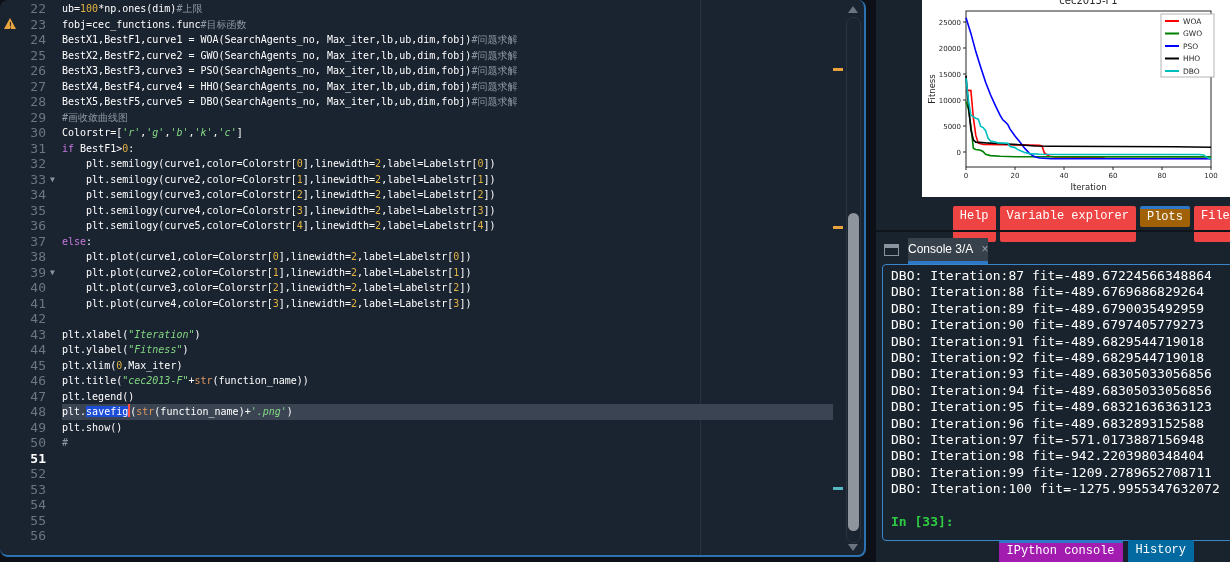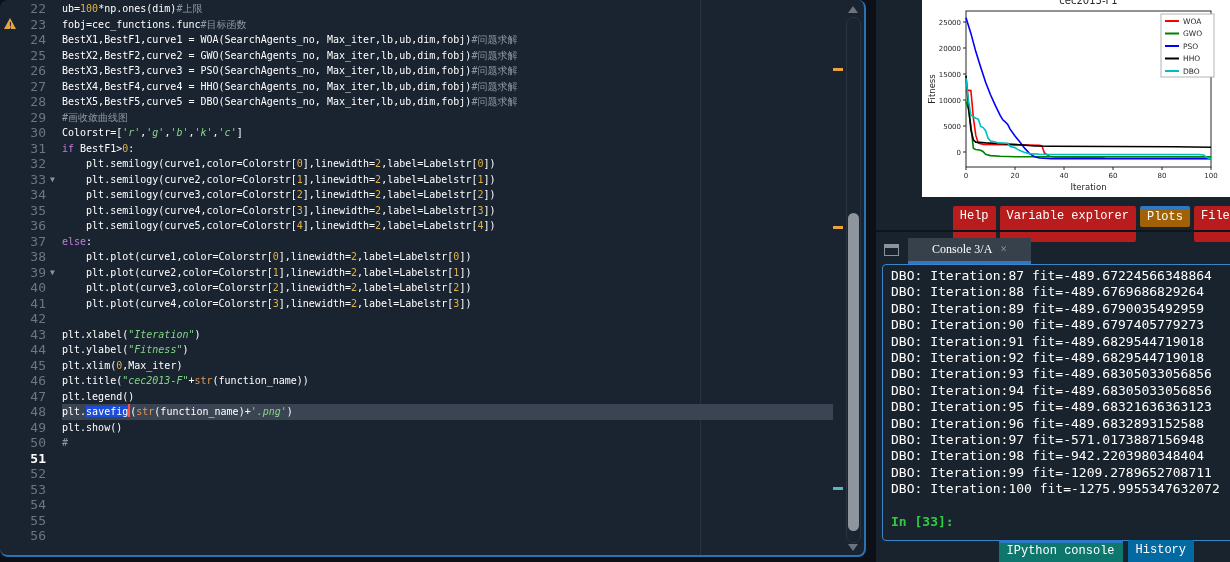--- a/index.html
+++ b/index.html
@@ -31,38 +31,38 @@
   .sb-track{position:absolute;left:1px;top:17px;width:13px;height:524px;border:1px solid #2a3441;border-radius:7px;}
   .sb-thumb{position:absolute;left:3px;top:213px;width:11px;height:318px;background:#8f959d;border-radius:6px;}
   .sb-arrow{position:absolute;left:3px;width:0;height:0;border-left:5px solid transparent;border-right:5px solid transparent;}
   .sb-up{top:6px;border-bottom:7px solid #6a7480;}
   .sb-down{top:544px;border-top:7px solid #6a7480;}
   
   .right-col{position:absolute;left:876px;top:0;width:354px;height:562px;background:#19232d;}
   .figure-clip{position:absolute;left:46px;top:0;width:316px;height:197px;background:#ffffff;overflow:hidden;}
   .figure-clip svg{position:absolute;left:0;top:-13px;}
   .panel-tabs{position:absolute;top:206px;right:-14px;display:flex;gap:4px;}
-  .ptab{height:36px;line-height:21px;padding:0 7px;background:#b91c1c;color:#fff;font-size:12px;
+  .ptab{height:36px;line-height:21px;padding:0 7px;background:#ef4444;color:#fff;font-size:12px;
         font-family:"Liberation Mono",monospace;border-radius:2px;white-space:nowrap;}
   .ptab.sel{background:#a16207;border-top:3px solid #2d79c7;height:18px;line-height:17px;}
   
   .console-sec{position:absolute;left:0;top:230px;width:354px;height:332px;border-top:2px solid #10151c;}
   .browse-ico{position:absolute;left:8px;top:12px;width:13px;height:10px;border:1px solid #8a93a0;}
   .browse-ico:after{content:"";position:absolute;left:0;top:0;width:13px;height:3px;background:#8a93a0;}
-  .con-tab{position:absolute;left:32px;top:6px;height:23px;line-height:23px;padding:0 24px;background:#37414b;
-           color:#fff;font-size:12px;font-family:Liberation Serif, serif;border-bottom:3px solid #2d79c7;}
+  .con-tab{position:absolute;left:32px;top:6px;height:23px;line-height:23px;padding:0 0;background:#37414b;
+           color:#fff;font-size:12px;font-family:Liberation Sans, sans-serif;border-bottom:3px solid #2d79c7;}
   .con-close{color:#97a0ab;margin-left:8px;font-size:12px;}
   .con-body{position:absolute;left:6px;top:32px;right:-6px;height:272px;border:1px solid #3a85c9;
             border-radius:4px;background:#19232d;overflow:hidden;padding:3px 0 0 8px;}
   .con-line{height:16.4px;line-height:16.4px;font-size:13px;color:#ffffff;white-space:pre;}
   .con-prompt{height:16.4px;line-height:16.4px;font-size:13px;color:#2ecc40;font-weight:bold;white-space:pre;}
   .bottom-tabs{position:absolute;right:36px;top:308px;display:flex;gap:5px;}
   .btab{height:22px;line-height:20px;padding:0 8px;background:#0369a1;color:#fff;font-size:12px;
         font-family:"Liberation Mono",monospace;border-radius:2px 2px 0 0;white-space:nowrap;}
-  .btab.sel{background:#0f766e;border-top:3px solid #2d79c7;height:19px;line-height:16px;text-align:center;}
+  .btab.sel{background:#a21caf;border-top:3px solid #2d79c7;height:19px;line-height:16px;text-align:center;}
 </style>
 </head>
 <body>
 
 <div class="screen">
 
   <div class="editor-pane">
     <div class="edge-line"></div>
     <div class="gutter" id="gutter">
         <div class="gut-row">

